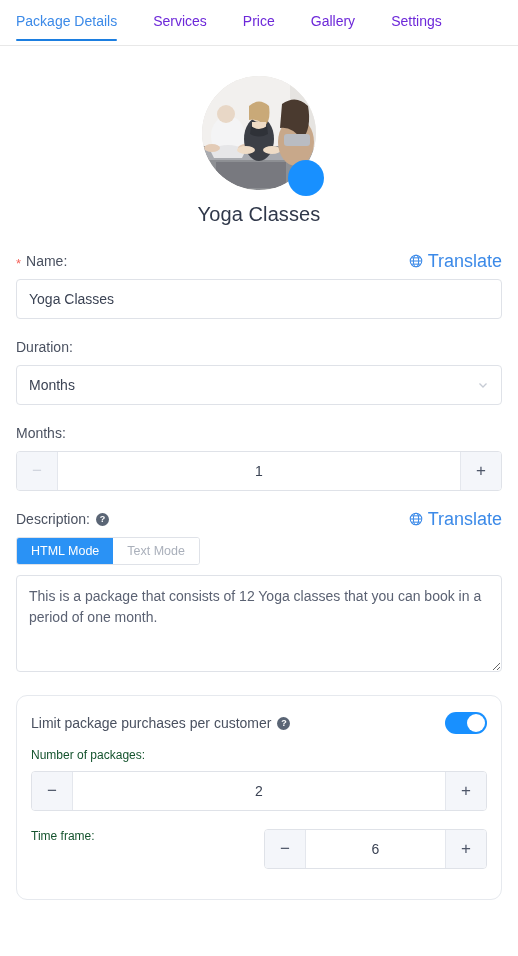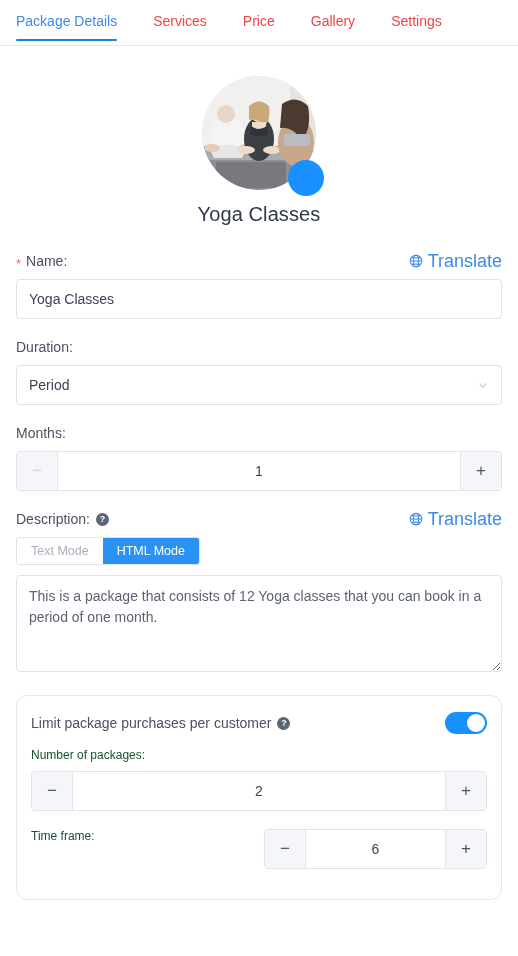--- a/index.html
+++ b/index.html
@@ -22,21 +22,21 @@
   }
   .tabs:after {
     content: "";
     position: absolute;
     left: 0; right: 0; bottom: 0;
     height: 1px;
     background: #e8e8e8;
   }
   .tab {
     font-size: 14px;
-    color: #ef4444;
+    color: #6d28d9;
     line-height: 1;
     padding: 14px 0 13px 0;
     margin-right: 36px;
     position: relative;
     z-index: 2;
     cursor: pointer;
     white-space: nowrap;
   }
   .tab.active { color: #3c8ae8; text-align: right; }
   .tab.active:after {
@@ -348,21 +348,21 @@
       </span>
     </div>
     <input class="input" type="text" value="Yoga Classes" style="">
   </div>
 
   <div class="field">
     <div class="label-row">
       <span class="label">Duration:</span>
     </div>
     <div class="select">
-      <span>Period</span>
+      <span>Months</span>
       <span class="chev">
         <svg width="12" height="12" viewBox="0 0 12 12" fill="none" stroke="#c6cbd4" stroke-width="1.3">
           <polyline points="2.5,4.5 6,8 9.5,4.5"></polyline>
         </svg>
       </span>
     </div>
   </div>
 
   <div class="field">
     <div class="label-row">
@@ -388,22 +388,22 @@
             <ellipse cx="8" cy="8" rx="3" ry="6.6"></ellipse>
             <line x1="1.5" y1="8" x2="14.5" y2="8"></line>
             <line x1="2.6" y1="4.4" x2="13.4" y2="4.4"></line>
             <line x1="2.6" y1="11.6" x2="13.4" y2="11.6"></line>
           </svg>
         </span>
         <span>Translate</span>
       </span>
     </div>
     <div class="seg">
+      <div class="seg-item active">HTML Mode</div>
       <div class="seg-item">Text Mode</div>
-      <div class="seg-item active">HTML Mode</div>
     </div>
     <textarea class="desc" style="">This is a package that consists of 12 Yoga classes that you can book in a period of one month.</textarea>
   </div>
 </div>
 
 <div class="card">
   <div class="card-head">
     <span class="label">
       <span>Limit package purchases per customer</span>
       <span class="help-icon">?</span>

